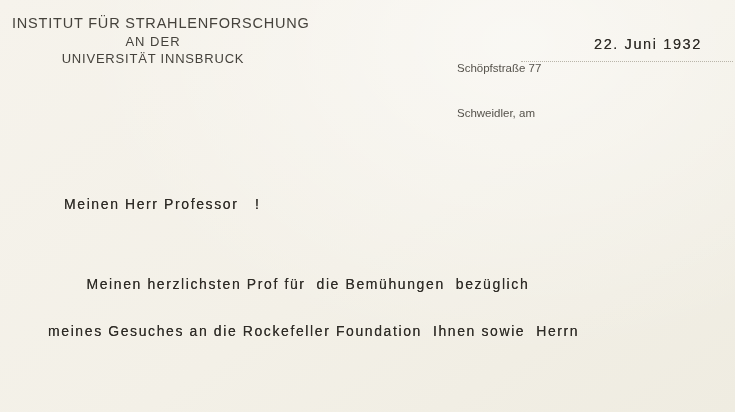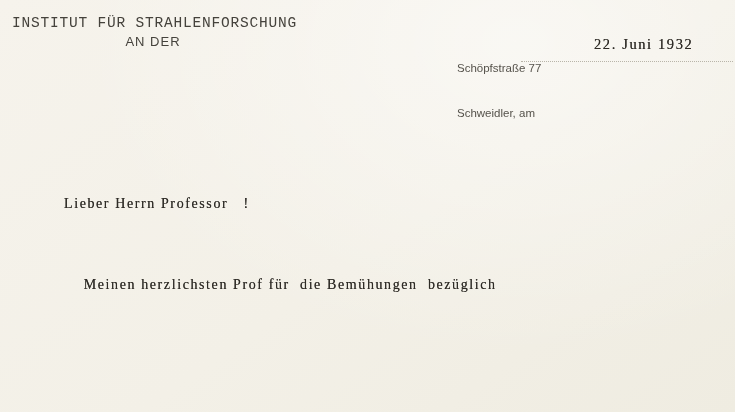--- a/index.html
+++ b/index.html
@@ -27,21 +27,20 @@
     left: 12px;
     top: 15px;
     width: 282px;
     text-align: center;
     color: var(--print);
   }
   .lh-line1 {
     font-size: 14.5px;
     letter-spacing: 0.8px;
     white-space: pre;
-    font-family: Liberation Mono, monospace;
   }
   .lh-line2 {
     font-size: 13px;
     letter-spacing: 1px;
     margin-top: 3px;
     white-space: pre;
   }
   .lh-line3 {
     font-size: 13px;
     letter-spacing: 0.8px;
@@ -63,21 +62,21 @@
     position: absolute;
     left: 521px;
     top: 53px;
     width: 212px;
     height: 8px;
     border-bottom: 1px dotted var(--faint_line);
   }
 
   
   .type {
-    font-family: Liberation Serif, serif;
+    font-family: Liberation Sans, sans-serif;
     color: var(--ink);
     text-shadow: 0 0 0.6px rgba(46,43,38,0.75);
     white-space: pre;
   }
   .date {
     position: absolute;
     left: 594px;
     top: 36px;
     font-size: 14.5px;
     letter-spacing: 1.6px;
@@ -100,34 +99,36 @@
   .body-line { height: 15.6px; }
 </style>
 </head>
 <body>
 
 <div class="page">
 
   <div class="letterhead">
     <div class="lh-line1">INSTITUT FÜR STRAHLENFORSCHUNG</div>
     <div class="lh-line2">AN DER</div>
+    <div class="lh-line3">UNIVERSITÄT INNSBRUCK</div>
   </div>
 
   <div class="address">
     <div>Schöpfstraße 77</div>
     <div>Schweidler, am</div>
   </div>
   <div class="date-dotline"></div>
 
   <div class="date type">22. Juni 1932</div>
 
-  <div class="salutation type">Lieber Herrn Professor   !</div>
+  <div class="salutation type">Meinen Herr Professor   !</div>
 
   <div class="body-block type">
     <div class="body-line">       Meinen herzlichsten Prof für  die Bemühungen  bezüglich</div>
+    <div class="body-line">meines Gesuches an die Rockefeller Foundation  Ihnen sowie  Herrn</div>
     
     
     
     
     
     
     
   </div>
 
 </div>

